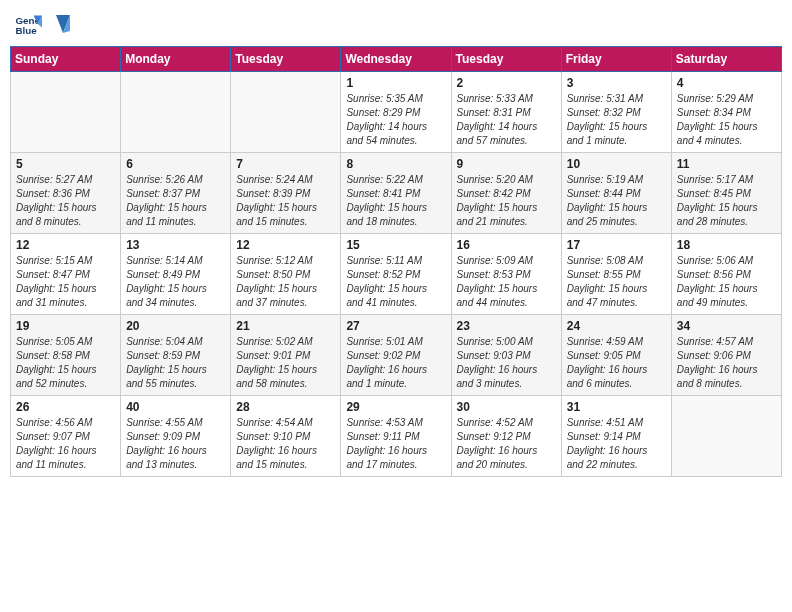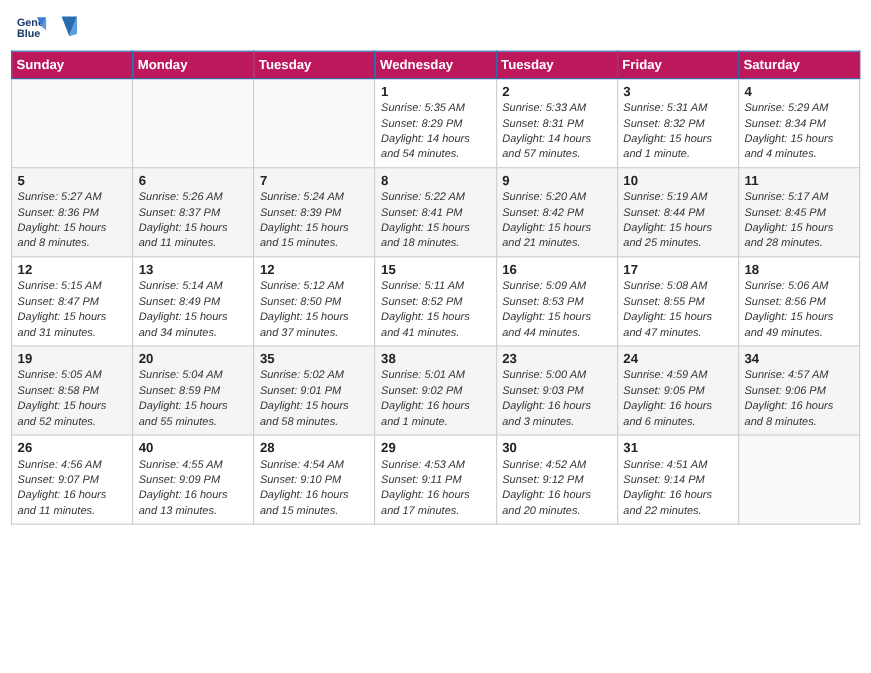--- a/index.html
+++ b/index.html
@@ -212,25 +212,25 @@
       <tr>
         <td>
           <span class="day-number">19</span>
           <div class="day-info">Sunrise: 5:05 AM<br>Sunset: 8:58 PM<br>Daylight: 15 hours<br>and 52 minutes.</div>
         </td>
         <td>
           <span class="day-number">20</span>
           <div class="day-info">Sunrise: 5:04 AM<br>Sunset: 8:59 PM<br>Daylight: 15 hours<br>and 55 minutes.</div>
         </td>
         <td>
-          <span class="day-number">35</span>
+          <span class="day-number">21</span>
           <div class="day-info">Sunrise: 5:02 AM<br>Sunset: 9:01 PM<br>Daylight: 15 hours<br>and 58 minutes.</div>
         </td>
         <td>
-          <span class="day-number">38</span>
+          <span class="day-number">27</span>
           <div class="day-info">Sunrise: 5:01 AM<br>Sunset: 9:02 PM<br>Daylight: 16 hours<br>and 1 minute.</div>
         </td>
         <td>
           <span class="day-number">23</span>
           <div class="day-info">Sunrise: 5:00 AM<br>Sunset: 9:03 PM<br>Daylight: 16 hours<br>and 3 minutes.</div>
         </td>
         <td>
           <span class="day-number">24</span>
           <div class="day-info">Sunrise: 4:59 AM<br>Sunset: 9:05 PM<br>Daylight: 16 hours<br>and 6 minutes.</div>
         </td>

